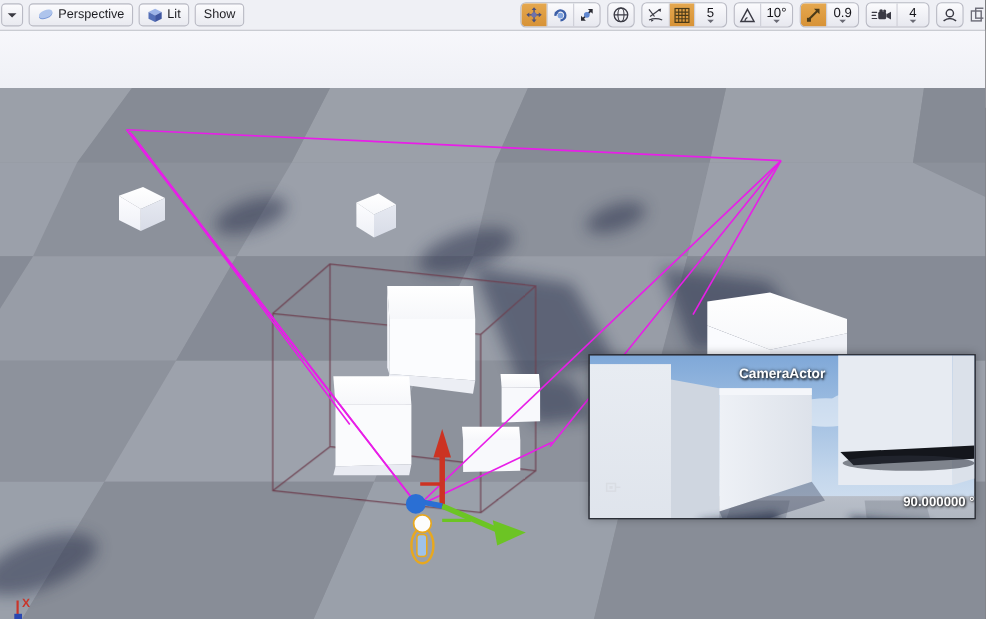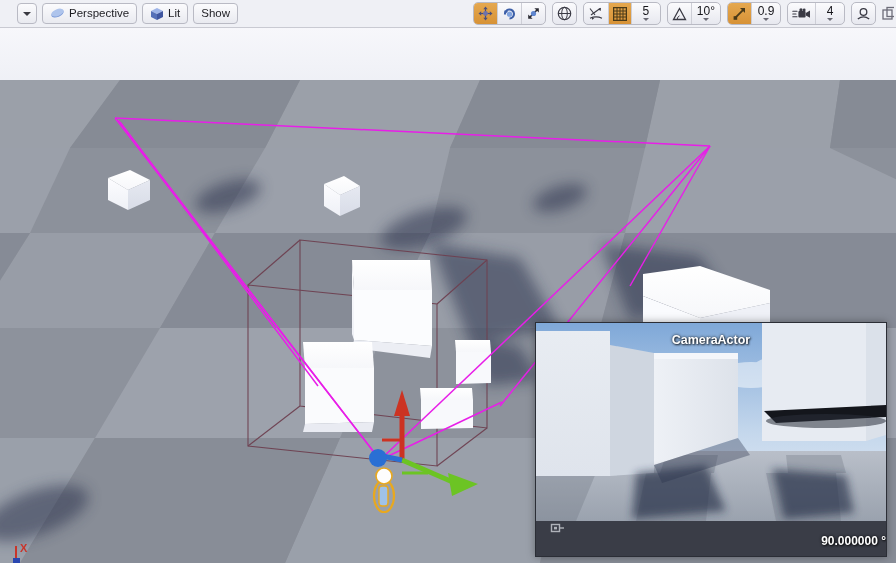--- a/index.html
+++ b/index.html
@@ -22,21 +22,21 @@
     width: 896px; height: 28px;
     background: #eff0f5;
     border-bottom: 1px solid #c9cad2;
     display: flex;
     align-items: center;
     box-sizing: border-box;
     z-index: 40;
   }
   .tb-left {
     display: flex; align-items: center;
-    gap: 5px; padding-left: 17px;
+    gap: 5px; padding-left: 1px;
   }
   .tb-right {
     display: flex; align-items: center;
     gap: 6px; margin-left: auto; padding-right: 2px;
   }
   .btn {
     display: flex; align-items: center;
     height: 21px;
     padding: 0 7px;
     border: 1px solid #b9bac4;
@@ -121,21 +121,21 @@
   }
   .scene-svg {
     position: absolute; top: 0; left: 0;
     width: 896px; height: 535px;
   }
 
   
   .cam-preview {
     position: absolute;
     left: 535px; top: 322px;
-    width: 352px; height: 235px;
+    width: 352px; height: 150px;
     background: #3a3d47;
     border: 1px solid #2b2e36;
     box-shadow: 0 0 8px rgba(0,0,0,0.35);
     overflow: hidden;
     z-index: 30;
     box-sizing: border-box;
   }
   .cam-img {
     position: absolute; top: 0; left: 0;
     width: 350px; height: 198px;

